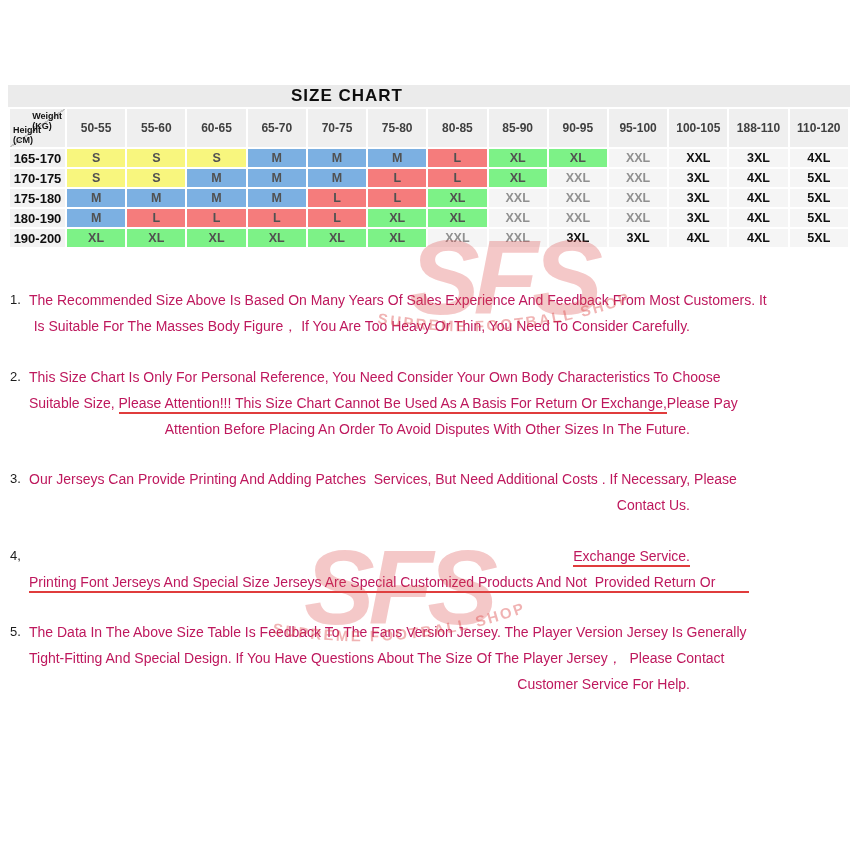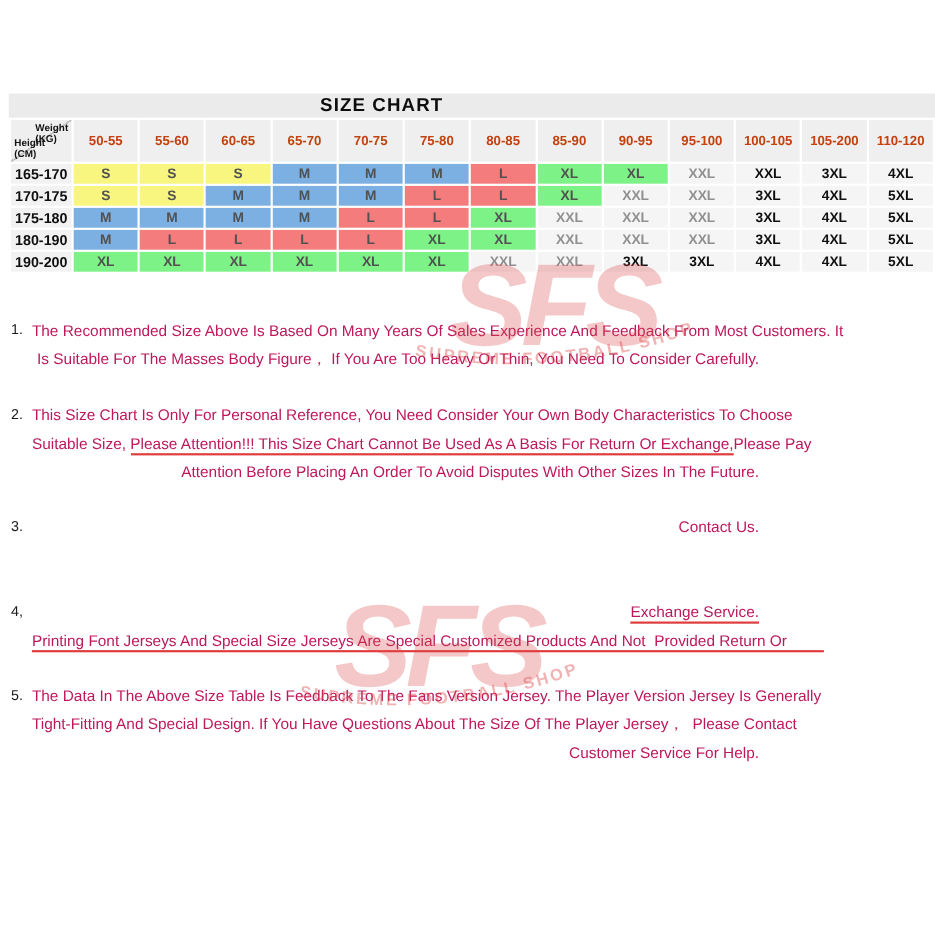--- a/index.html
+++ b/index.html
@@ -8,21 +8,21 @@
 
   
   .title-band{position:absolute;left:8px;right:0;top:85px;height:22px;background:#ebebeb;}
   .chart-title{position:absolute;left:283px;top:1px;font-size:17px;font-weight:700;
                letter-spacing:1px;color:#0d0d0d;}
 
   
   table.size-table{position:absolute;left:8px;top:107px;width:842px;
                    border-collapse:separate;border-spacing:2px;table-layout:fixed;}
   table.size-table th,table.size-table td{padding:0;text-align:center;vertical-align:middle;}
-  th.weight-col{height:38px;background:#efefef;font-size:12px;font-weight:700;color:#c2410c;}
+  th.weight-col{height:38px;background:#efefef;font-size:12px;font-weight:700;color:#404040;}
   th.corner{position:relative;height:38px;background:#efefef;
             background-image:linear-gradient(to bottom right,
               rgba(0,0,0,0) 48.6%,#c4c4c4 48.6%,#c4c4c4 51.4%,rgba(0,0,0,0) 51.4%);}
   .corner-top{position:absolute;top:2px;right:3px;font-size:9px;font-weight:700;
               line-height:10px;text-align:left;color:#111;}
   .corner-bottom{position:absolute;bottom:2px;left:3px;font-size:9px;font-weight:700;
               line-height:10px;text-align:left;color:#111;}
   td.height-label{height:18px;background:#f2f2f2;font-size:13px;font-weight:700;color:#0f0f0f;}
   td.size-cell{height:18px;background:#f5f5f5;font-size:12.5px;font-weight:600;color:#515151;}
   td.size-cell.muted{color:#909090;font-weight:600;}
@@ -72,21 +72,21 @@
           <th class="weight-col">55-60</th>
           <th class="weight-col">60-65</th>
           <th class="weight-col">65-70</th>
           <th class="weight-col">70-75</th>
           <th class="weight-col">75-80</th>
           <th class="weight-col">80-85</th>
           <th class="weight-col">85-90</th>
           <th class="weight-col">90-95</th>
           <th class="weight-col">95-100</th>
           <th class="weight-col">100-105</th>
-          <th class="weight-col">105-200</th>
+          <th class="weight-col">188-110</th>
           <th class="weight-col">110-120</th>
         </tr>
     </thead>
     <tbody>
         <tr>
           <td class="height-label">165-170</td>
           <td class="size-cell" style="background: rgb(248, 246, 126);">S</td>
           <td class="size-cell" style="background: rgb(248, 246, 126);">S</td>
           <td class="size-cell" style="background: rgb(248, 246, 126);">S</td>
           <td class="size-cell" style="background: rgb(124, 176, 226);">M</td>
@@ -195,20 +195,21 @@
         <span class="note-label">2.</span>
         <div class="note-lines">
           <div class="note-line"><span>This Size Chart Is Only For Personal Reference, You Need Consider Your Own Body Characteristics To Choose</span></div>
           <div class="note-line"><span>Suitable Size, </span><span class="u-red">Please Attention!!! This Size Chart Cannot Be Used As A Basis For Return Or Exchange,</span><span>Please Pay</span></div>
           <div class="note-line"><span>Attention Before Placing An Order To Avoid Disputes With Other Sizes In The Future.</span></div>
         </div>
       </div>
       <div class="note note-3">
         <span class="note-label">3.</span>
         <div class="note-lines">
+          <div class="note-line"><span>Our Jerseys Can Provide Printing And Adding Patches  Services, But Need Additional Costs . If Necessary, Please</span></div>
           <div class="note-line"><span>Contact Us.</span></div>
         </div>
       </div>
       <div class="note note-4">
         <span class="note-label">4,</span>
         <div class="note-lines">
           <div class="note-line"><span class="u-red">Exchange Service.</span></div>
           <div class="note-line"><span class="u-red u-ext">Printing Font Jerseys And Special Size Jerseys Are Special Customized Products And Not  Provided Return Or</span></div>
         </div>
       </div>

